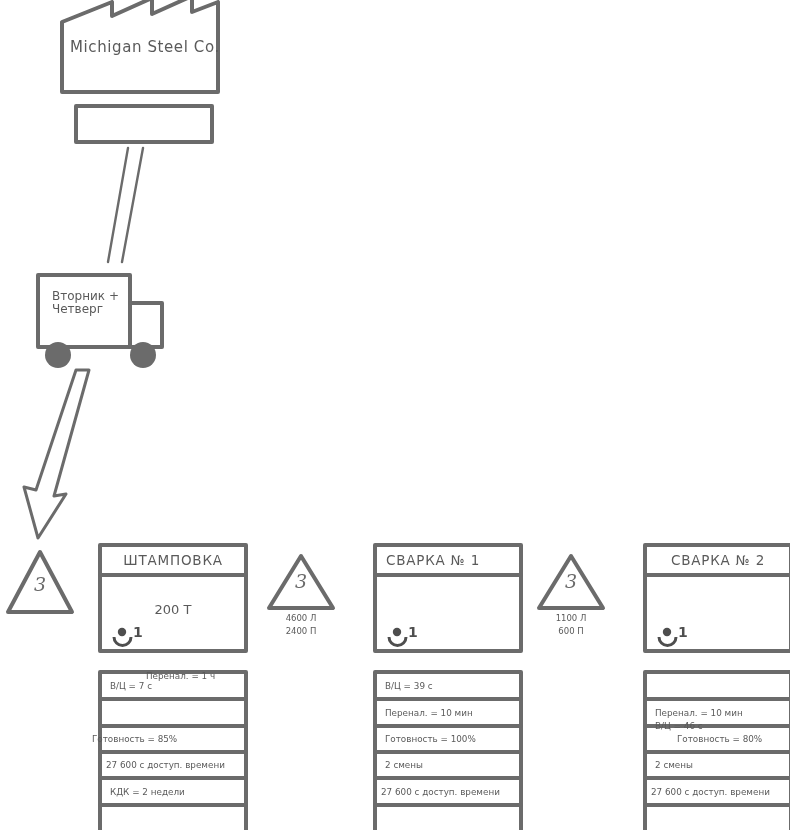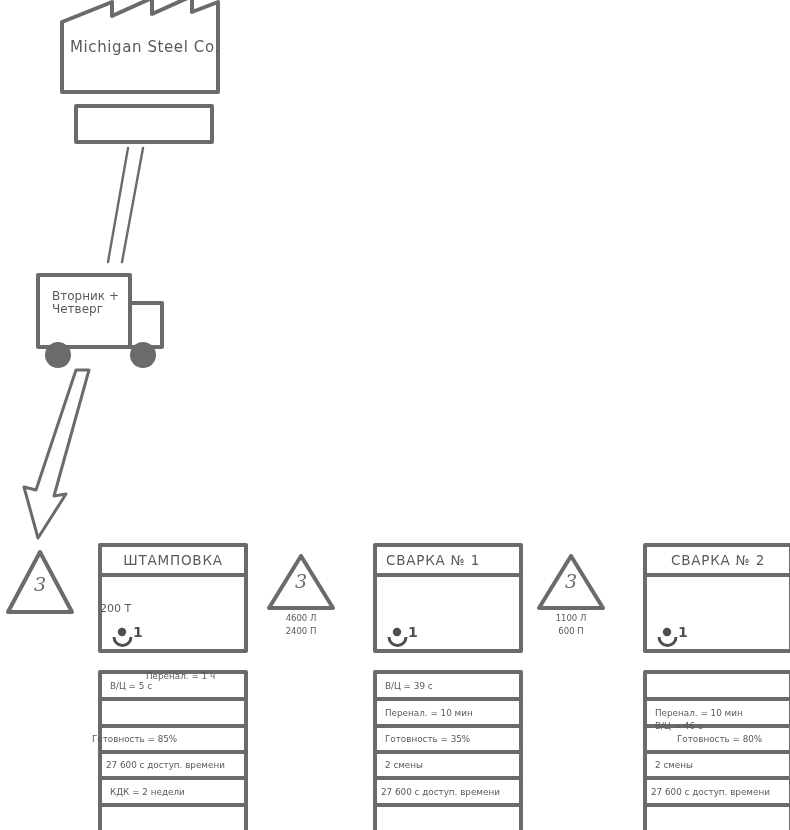--- a/index.html
+++ b/index.html
@@ -79,21 +79,22 @@
   .proc-title {
     position: absolute;
     font-size: 13.5px;
     text-align: center;
     letter-spacing: 0.8px;
     color: #5a5a5a;
     white-space: nowrap;
   }
   .proc-center {
     position: absolute;
-    font-size: 11px;
+    font-size: 13px;
+    text-align: center;
     color: #5a5a5a;
   }
   .op-count {
     position: absolute;
     font-size: 14px;
     font-weight: bold;
     color: #4e4e4e;
   }
 
   
@@ -203,29 +204,29 @@
   <div class="op-count" style="left:133px; top:624px;">1</div>
 
   <div class="proc-title" style="left:360px; top:552px; width:146px;">СВАРКА № 1</div>
   <div class="proc-center" style="left:375px; top:602px; width:146px;"></div>
   <div class="op-count" style="left:408px; top:624px;">1</div>
 
   <div class="proc-title" style="left:645px; top:552px; width:146px;">СВАРКА № 2</div>
   <div class="proc-center" style="left:645px; top:602px; width:146px;"></div>
   <div class="op-count" style="left:678px; top:624px;">1</div>
 
-  <div class="data-text" style="left:110px; top:681px;">В/Ц = 5 с</div>
+  <div class="data-text" style="left:110px; top:681px;">В/Ц = 7 с</div>
   <div class="data-text" style="left:110px; top:671px;padding-left:36px;">Перенал. = 1 ч</div>
   <div class="data-text" style="left:92px; top:734px;">Готовность = 85%</div>
   <div class="data-text" style="left:106px; top:760px;">27 600 с доступ. времени</div>
   <div class="data-text" style="left:110px; top:787px;">КДК = 2 недели</div>
 
   <div class="data-text" style="left:385px; top:681px;">В/Ц = 39 с</div>
   <div class="data-text" style="left:385px; top:708px;">Перенал. = 10 мин</div>
-  <div class="data-text" style="left:385px; top:734px;">Готовность = 35%</div>
+  <div class="data-text" style="left:385px; top:734px;">Готовность = 100%</div>
   <div class="data-text" style="left:385px; top:760px;">2 смены</div>
   <div class="data-text" style="left:381px; top:787px;">27 600 с доступ. времени</div>
 
   <div class="data-text" style="left:655px; top:721px;">В/Ц = 46 с</div>
   <div class="data-text" style="left:655px; top:708px;">Перенал. = 10 мин</div>
   <div class="data-text" style="left:655px; top:734px;margin-left:22px;">Готовность = 80%</div>
   <div class="data-text" style="left:655px; top:760px;">2 смены</div>
   <div class="data-text" style="left:651px; top:787px;">27 600 с доступ. времени</div>
 </div>
 

